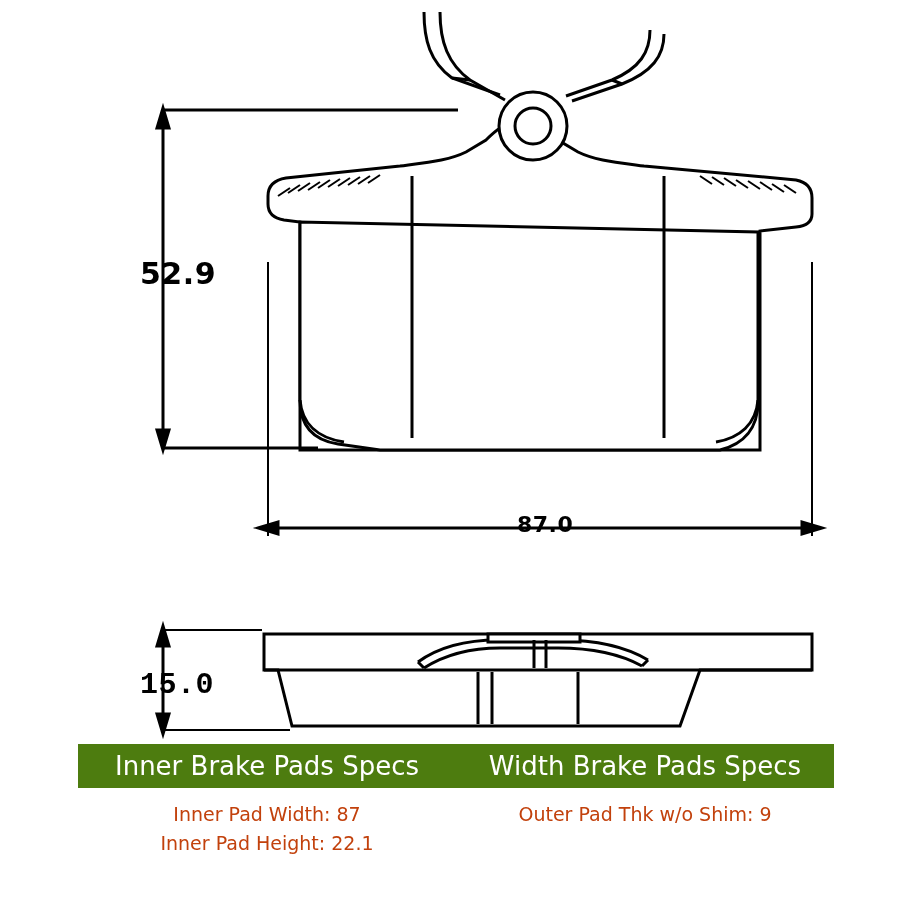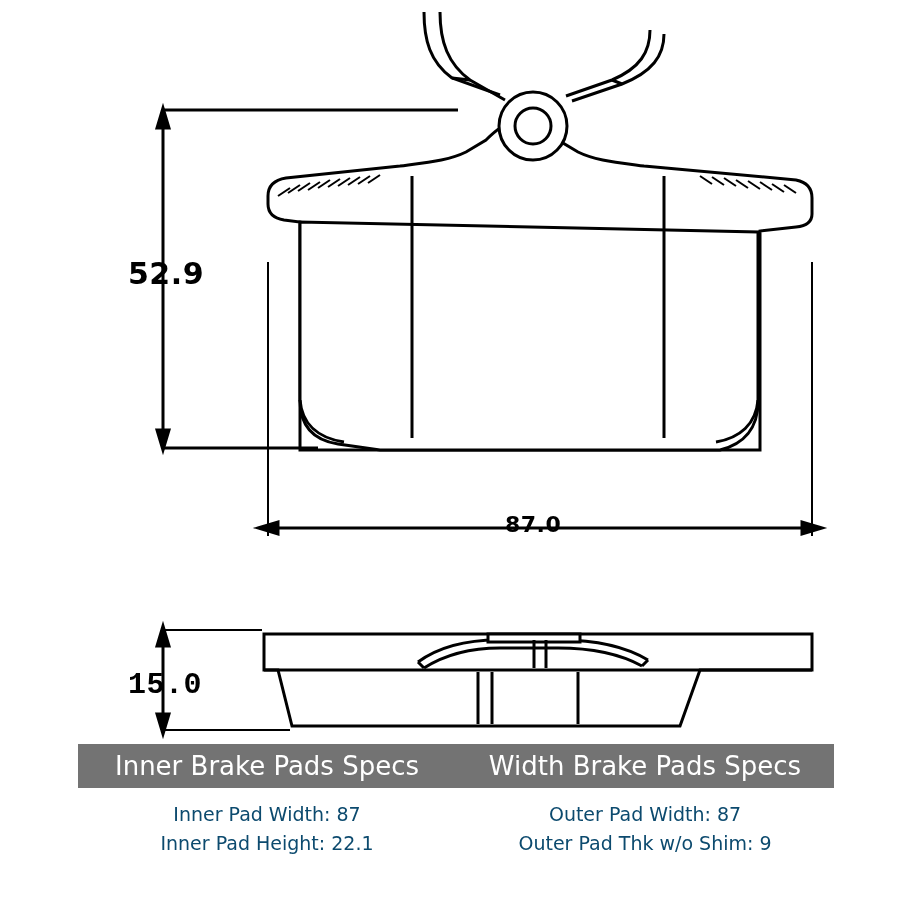--- a/index.html
+++ b/index.html
@@ -27,20 +27,21 @@
     left: 0;
     top: 0;
     width: 910px;
     height: 760px;
   }
   .dim-label {
     position: absolute;
     font-family: "DejaVu Sans", sans-serif;
     font-weight: bold;
     letter-spacing: 0.5px;
+    margin-left: 12px;
   }
   #dim-height-label {
     left: 128px;
     top: 256px;
     font-size: 30px;
   }
   #dim-width-label {
     left: 505px;
     top: 512px;
     font-size: 22px;
@@ -53,21 +54,21 @@
   }
 
   .specs {
     position: absolute;
     left: 78px;
     top: 744px;
     width: 756px;
   }
   .specs-headers {
     display: flex;
-    background: #737373;
+    background: #4d7c0f;
     height: 44px;
   }
   .specs-headers .hdr {
     flex: 1 1 50%;
     color: #ffffff;
     font-size: 26px;
     display: flex;
     align-items: center;
     justify-content: center;
     font-family: "DejaVu Sans", sans-serif;
@@ -79,21 +80,21 @@
   .specs-col {
     flex: 1 1 50%;
     display: flex;
     flex-direction: column;
     align-items: center;
   }
   .spec-line {
     font-size: 19px;
     line-height: 29px;
     font-family: "DejaVu Sans", sans-serif;
-    color: #0c4a6e;
+    color: #c2410c;
   }
 </style>
 </head>
 <body>
 
 <div class="stage">
 
   <svg class="drawing" viewBox="0 0 910 760">
 
     <g fill="none" stroke="#000000" stroke-width="3">
@@ -224,19 +225,18 @@
     <div class="specs-headers">
       <div class="hdr">Inner Brake Pads Specs</div>
       <div class="hdr">Width Brake Pads Specs</div>
     </div>
     <div class="specs-body">
       <div class="specs-col">
         <div class="spec-line">Inner Pad Width: 87</div>
         <div class="spec-line">Inner Pad Height: 22.1</div>
       </div>
       <div class="specs-col">
-        <div class="spec-line">Outer Pad Width: 87</div>
         <div class="spec-line">Outer Pad Thk w/o Shim: 9</div>
       </div>
     </div>
   </div>
 
 </div>
 
 </body></html>

